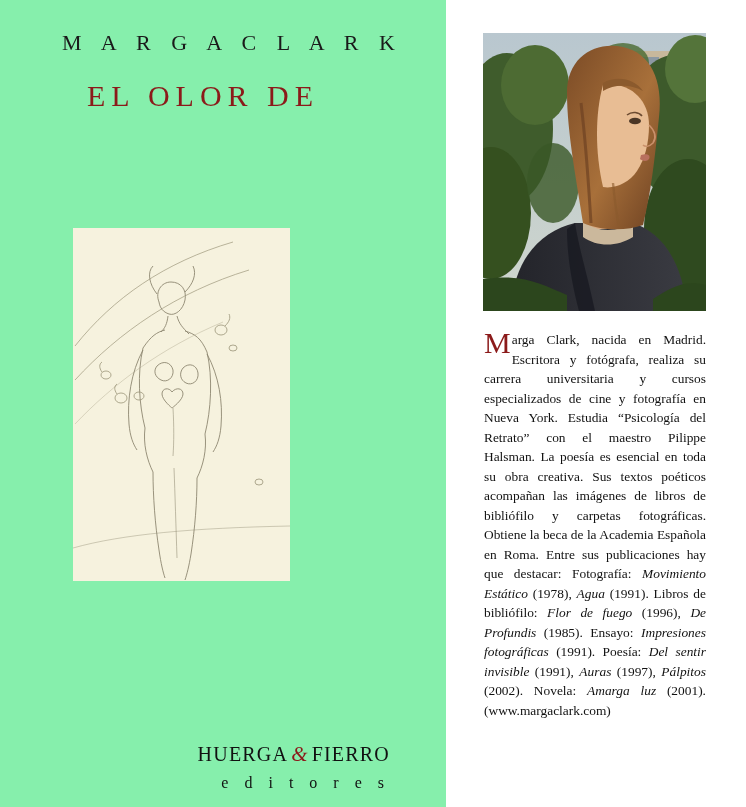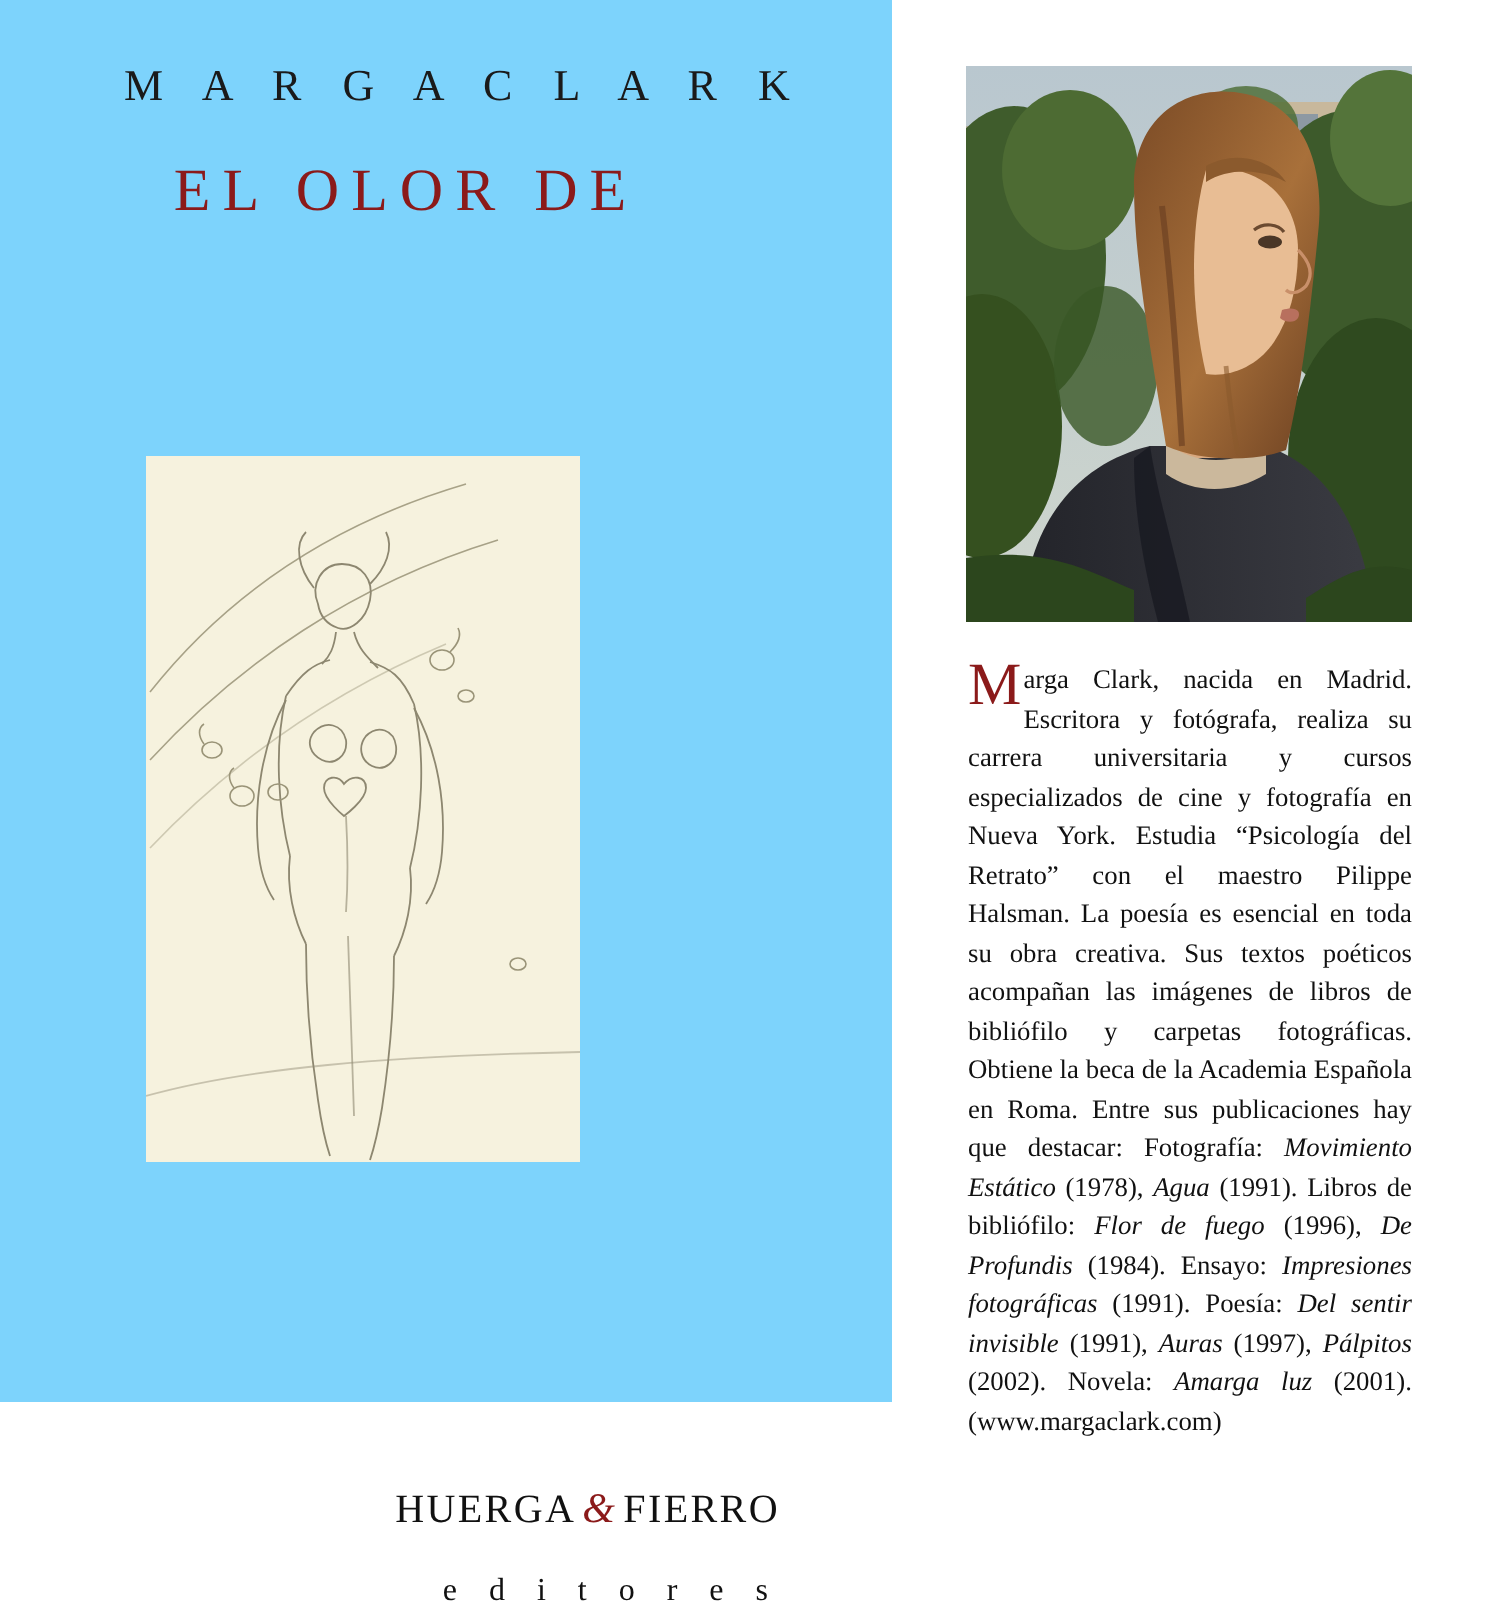--- a/index.html
+++ b/index.html
@@ -24,22 +24,22 @@
     height: 14px;
     background: #8e8f93;
   }
 
   
   .left-page {
     position: absolute;
     left: 0;
     top: 0;
     width: 446px;
-    height: 701px;
-    background: #7dd3fc;
+    height: 807px;
+    background: #86efac;
   }
 
   .author-name {
     position: absolute;
     left: 62px;
     top: 30px;
     width: 330px;
     text-align: center;
     font-family: "Liberation Serif", serif;
     font-size: 22px;
@@ -89,21 +89,21 @@
     white-space: nowrap;
   }
   .publisher .amp {
     color: #8b1a1a;
     font-style: italic;
     font-family: "Liberation Serif", serif;
     font-size: 21px;
     padding: 0 3px;
   }
   .publisher .pub-line2 {
-    margin-top: 20px;
+    margin-top: 7px;
     font-family: "Liberation Serif", serif;
     font-size: 16px;
     letter-spacing: 6px;
     color: #111;
     white-space: nowrap;
   }
 
   
   .right-page {
     position: absolute;
@@ -294,21 +294,21 @@
 
   <div class="bio">
     <span class="dropcap">M</span><span>arga Clark, nacida en Madrid. Escritora y fotógrafa, realiza su carrera universitaria y cursos especializados de cine y fotografía en Nueva York. Estudia “Psicología del Retrato” con el maestro Pilippe Halsman. La poesía es esencial en toda su obra creativa. Sus textos poéticos acompañan las imágenes de libros de bibliófilo y carpetas fotográficas. Obtiene la beca de la Academia Española en Roma. Entre sus publicaciones hay que destacar: Fotografía:</span>
     <i>Movimiento Estático</i>
     <span>(1978),</span>
     <i>Agua</i>
     <span>(1991). Libros de bibliófilo:</span>
     <i>Flor de fuego</i>
     <span>(1996),</span>
     <i>De Profundis</i>
-    <span>(1984). Ensayo:</span>
+    <span>(1985). Ensayo:</span>
     <i>Impresiones fotográficas</i>
     <span>(1991). Poesía:</span>
     <i>Del sentir invisible</i>
     <span>(1991),</span>
     <i>Auras</i>
     <span>(1997),</span>
     <i>Pálpitos</i>
     <span>(2002). Novela:</span>
     <i>Amarga luz</i>
     <span>(2001).</span>

